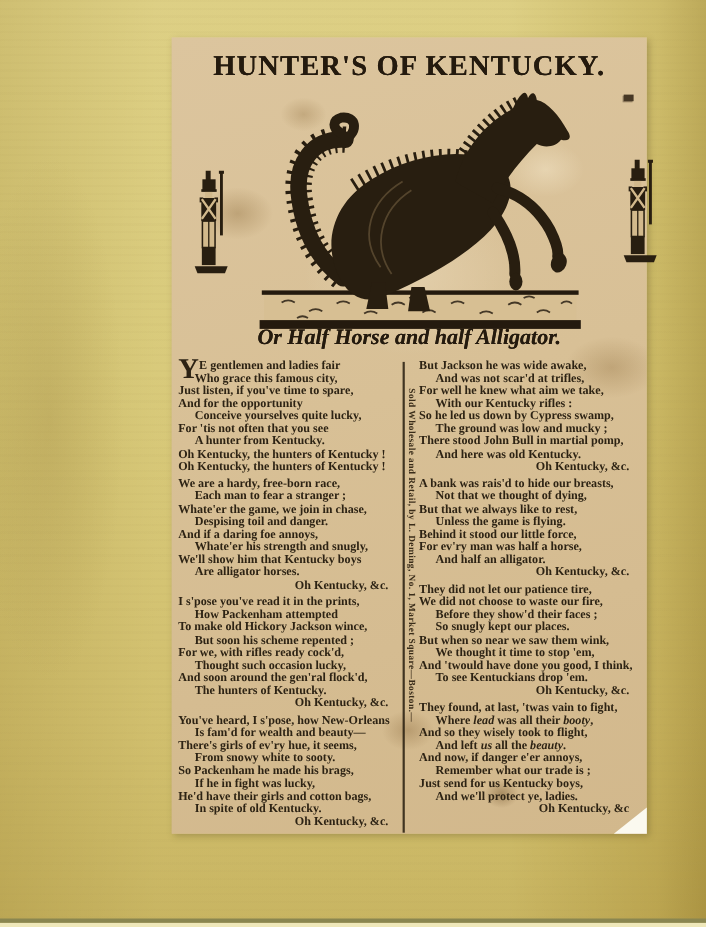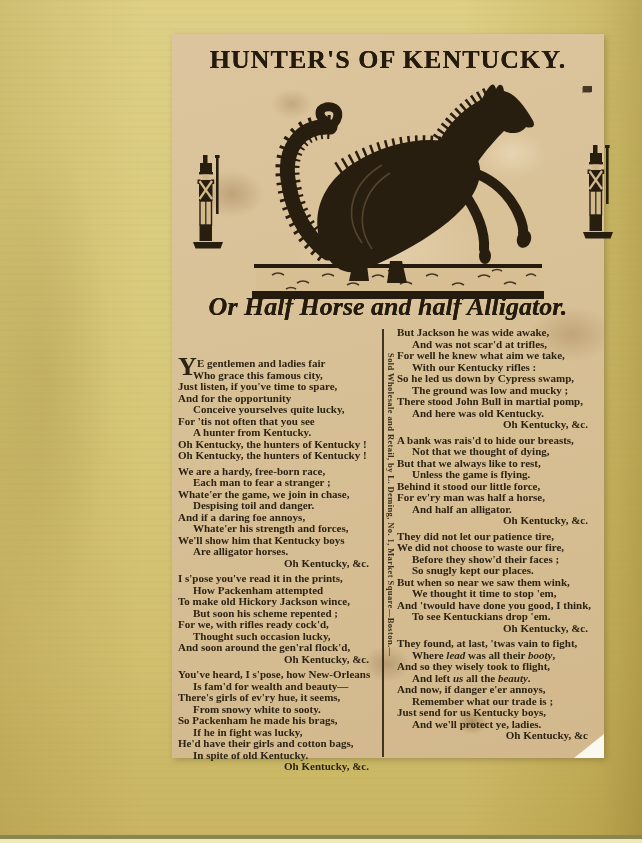--- a/index.html
+++ b/index.html
@@ -15,21 +15,21 @@
       linear-gradient(90deg, #ddd29b 0%, #ece4b4 22%, #ece4b4 72%, #dccf92 93%, #c9ba79 100%),
       linear-gradient(180deg, #efe8bc 0%, #eae2ae 40%, #e2d69c 78%, #d8ca8a 100%);
     background-blend-mode:normal, multiply, normal;
   }
   .mat-left-shade{position:absolute;left:0;top:60px;width:150px;height:640px;
     background:radial-gradient(ellipse 90px 320px at 30% 50%, rgba(150,125,60,.22), transparent 75%);}
   .mat-bottom-line{position:absolute;left:0;top:835px;width:642px;height:4px;background:#8a8650;}
   .mat-bottom-light{position:absolute;left:0;top:839px;width:642px;height:4px;background:#efe8ba;}
 
   .paper{
-    position:absolute;left:172px;top:34px;width:432px;height:724px;
+    position:absolute;left:156px;top:34px;width:432px;height:724px;
     background:
       radial-gradient(ellipse 46px 34px at 60px 160px, rgba(125,90,40,.30), transparent 70%),
       radial-gradient(ellipse 30px 22px at 120px 70px, rgba(125,90,40,.25), transparent 70%),
       radial-gradient(ellipse 60px 40px at 400px 300px, rgba(130,95,45,.28), transparent 70%),
       radial-gradient(ellipse 34px 26px at 215px 630px, rgba(120,85,40,.30), transparent 70%),
       radial-gradient(ellipse 22px 18px at 300px 688px, rgba(100,70,30,.40), transparent 70%),
       radial-gradient(ellipse 50px 36px at 340px 120px, rgba(255,245,220,.35), transparent 70%),
       radial-gradient(ellipse 120px 90px at 50% 30%, rgba(255,246,224,.25), transparent 80%),
       linear-gradient(165deg, #dcc59e 0%, #d8c096 45%, #d2b88c 100%);
     box-shadow:2px 2px 6px rgba(90,75,35,.35);
@@ -48,33 +48,33 @@
   }
   .illustration{position:relative;height:212px;}
   .soldier{position:absolute;}
   .soldier.left{left:18px;top:76px;}
   .soldier.right{left:408px;top:66px;}
   .beast{position:absolute;left:70px;top:-6px;}
 
   .subtitle{
     margin:2px 0 0 0;height:30px;
     text-align:center;font-style:italic;font-weight:700;
-    font-size:26px;line-height:28px;color:#241a0e;white-space:nowrap;
+    font-size:20px;line-height:28px;color:#241a0e;white-space:nowrap;
     text-shadow:0 0 .5px #241a0e;
   }
 
   .verse-wrap{position:relative;display:flex;padding:4px 4px 0 6px;}
   .verse-col{width:220px;font-size:11px;line-height:11.5px;font-weight:700;
     white-space:nowrap;color:#2d2314;}
   .stanza{position:relative;margin-bottom:4px;}
   .line{}
   .ind0{padding-left:0;}
   .ind1{padding-left:15px;}
   .ind2{text-align:right;padding-right:12px;}
-  .line.afterdrop{padding-left:19px;margin-top:31px;}
+  .line.afterdrop{padding-left:19px;}
   .dropcap{position:absolute;left:0;top:-4px;font-size:26px;font-weight:700;line-height:26px;}
 
   .divider{position:relative;width:16px;flex:0 0 16px;}
   .divider-rule{position:absolute;left:1px;top:2px;width:2px;height:428px;
     background:rgba(38,28,14,.85);}
   .imprint{
     position:absolute;left:15px;top:26px;
     transform:rotate(90deg);transform-origin:0 0;
     font-size:8.5px;letter-spacing:.4px;font-weight:700;
     white-space:nowrap;color:#3a2d1a;
@@ -184,33 +184,34 @@
             <div class="line ind1">A hunter from Kentucky.</div>
             <div class="line ind0">Oh Kentucky, the hunters of Kentucky !</div>
             <div class="line ind0">Oh Kentucky, the hunters of Kentucky !</div>
           </div>
           <div class="stanza">
             <div class="line ind0">We are a hardy, free-born race,</div>
             <div class="line ind1">Each man to fear a stranger ;</div>
             <div class="line ind0">Whate'er the game, we join in chase,</div>
             <div class="line ind1">Despising toil and danger.</div>
             <div class="line ind0">And if a daring foe annoys,</div>
-            <div class="line ind1">Whate'er his strength and forces,</div>
+            <div class="line ind1">Whate'er his strength and snugly,</div>
             <div class="line ind0">We'll show him that Kentucky boys</div>
             <div class="line ind1">Are alligator horses.</div>
             <div class="line ind2">Oh Kentucky, &amp;c.</div>
           </div>
           <div class="stanza">
             <div class="line ind0">I s'pose you've read it in the prints,</div>
             <div class="line ind1">How Packenham attempted</div>
             <div class="line ind0">To make old Hickory Jackson wince,</div>
             <div class="line ind1">But soon his scheme repented ;</div>
             <div class="line ind0">For we, with rifles ready cock'd,</div>
             <div class="line ind1">Thought such occasion lucky,</div>
             <div class="line ind0">And soon around the gen'ral flock'd,</div>
+            <div class="line ind1">The hunters of Kentucky.</div>
             <div class="line ind2">Oh Kentucky, &amp;c.</div>
           </div>
           <div class="stanza">
             <div class="line ind0">You've heard, I s'pose, how New-Orleans</div>
             <div class="line ind1">Is fam'd for wealth and beauty—</div>
             <div class="line ind0">There's girls of ev'ry hue, it seems,</div>
             <div class="line ind1">From snowy white to sooty.</div>
             <div class="line ind0">So Packenham he made his brags,</div>
             <div class="line ind1">If he in fight was lucky,</div>
             <div class="line ind0">He'd have their girls and cotton bags,</div>

